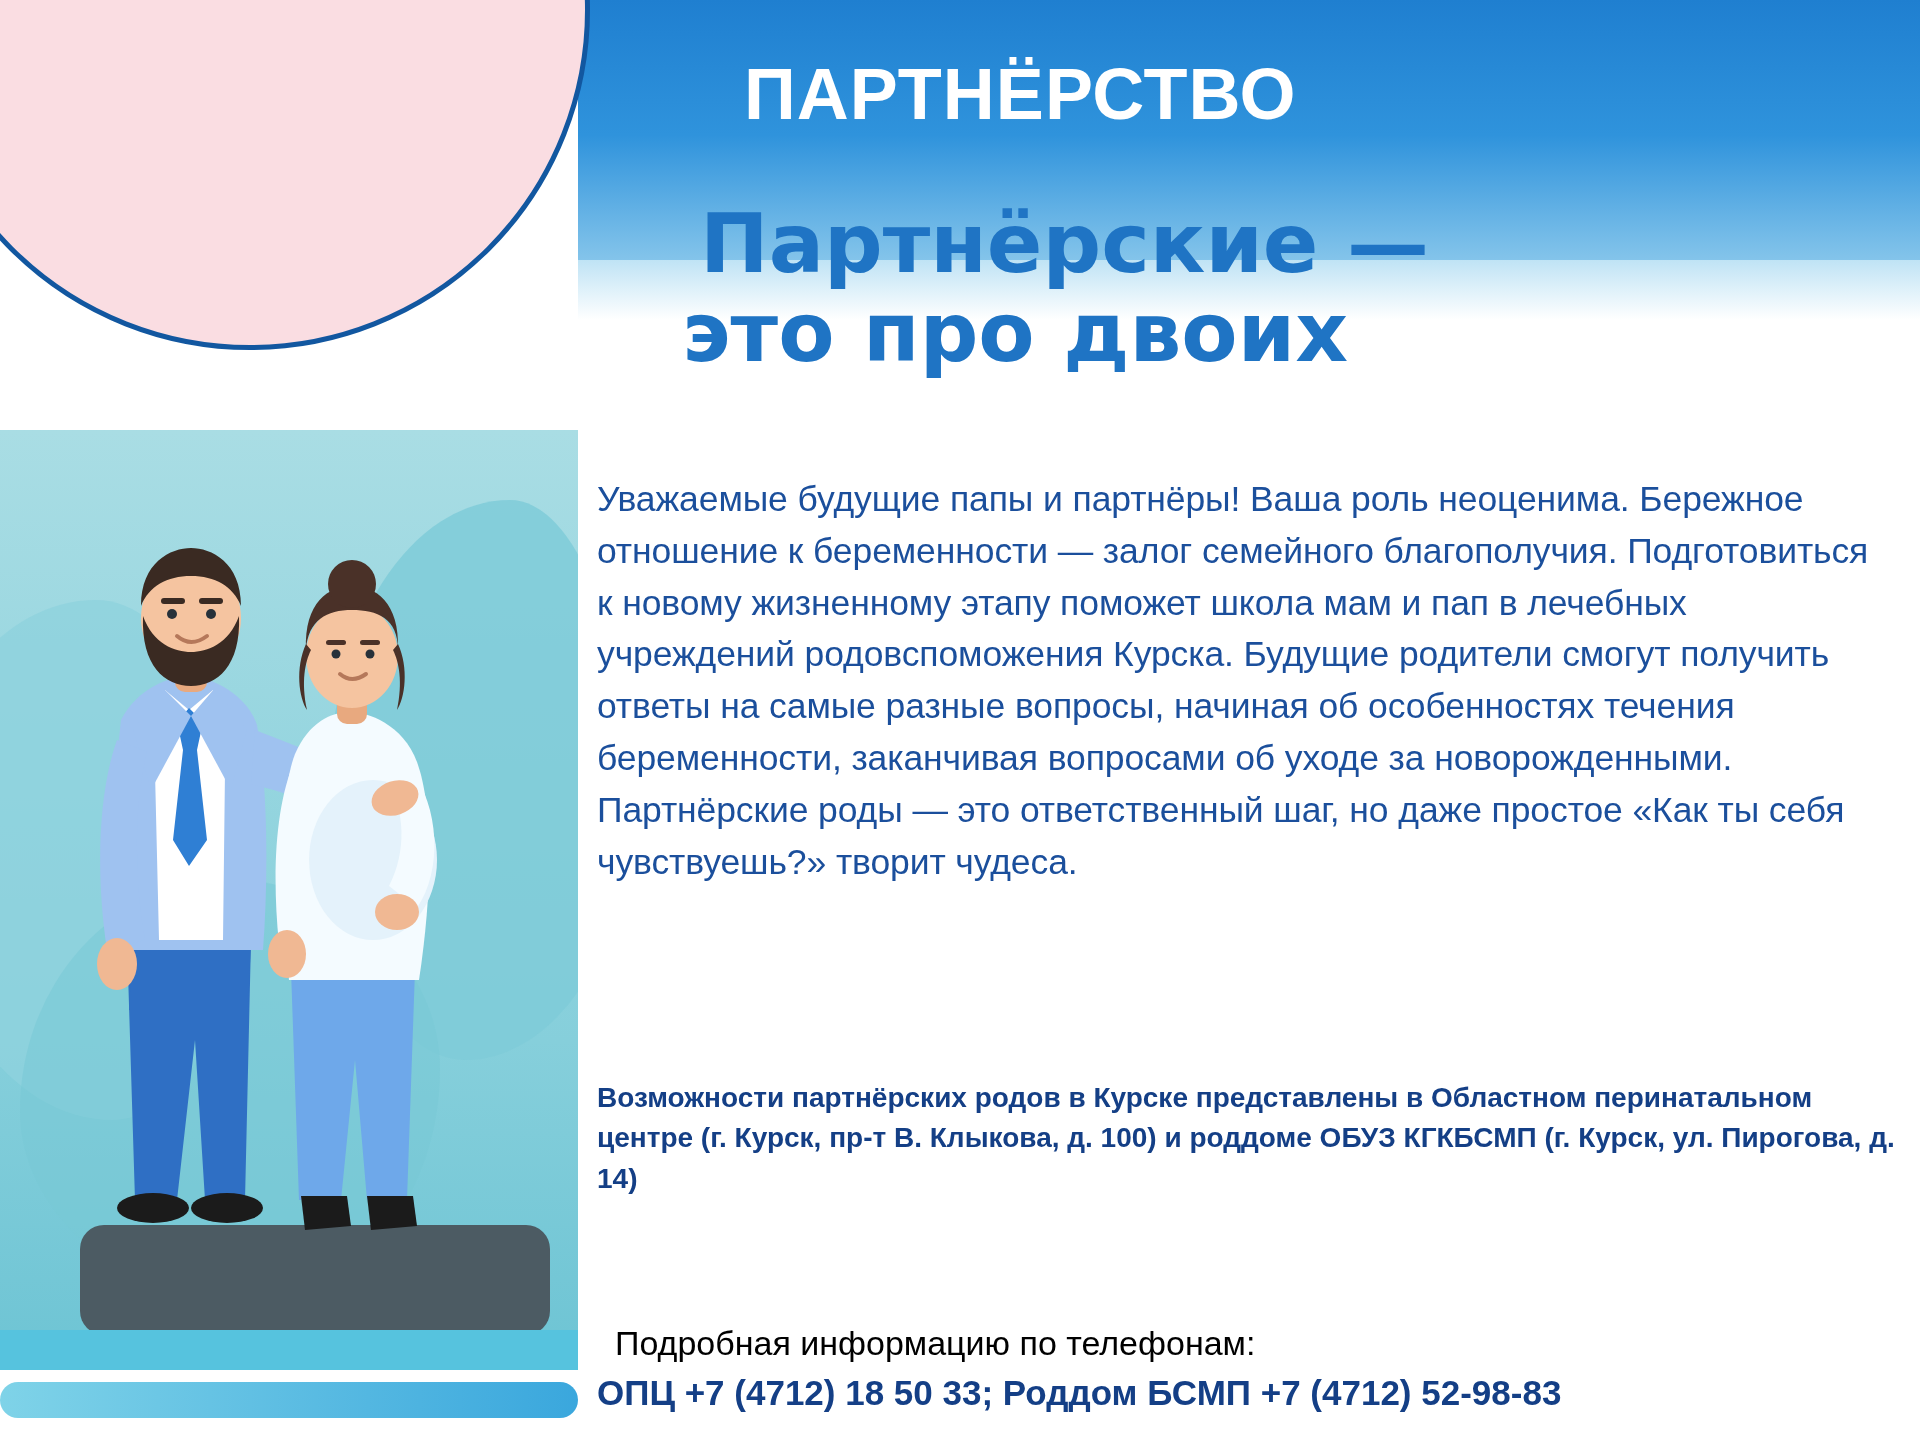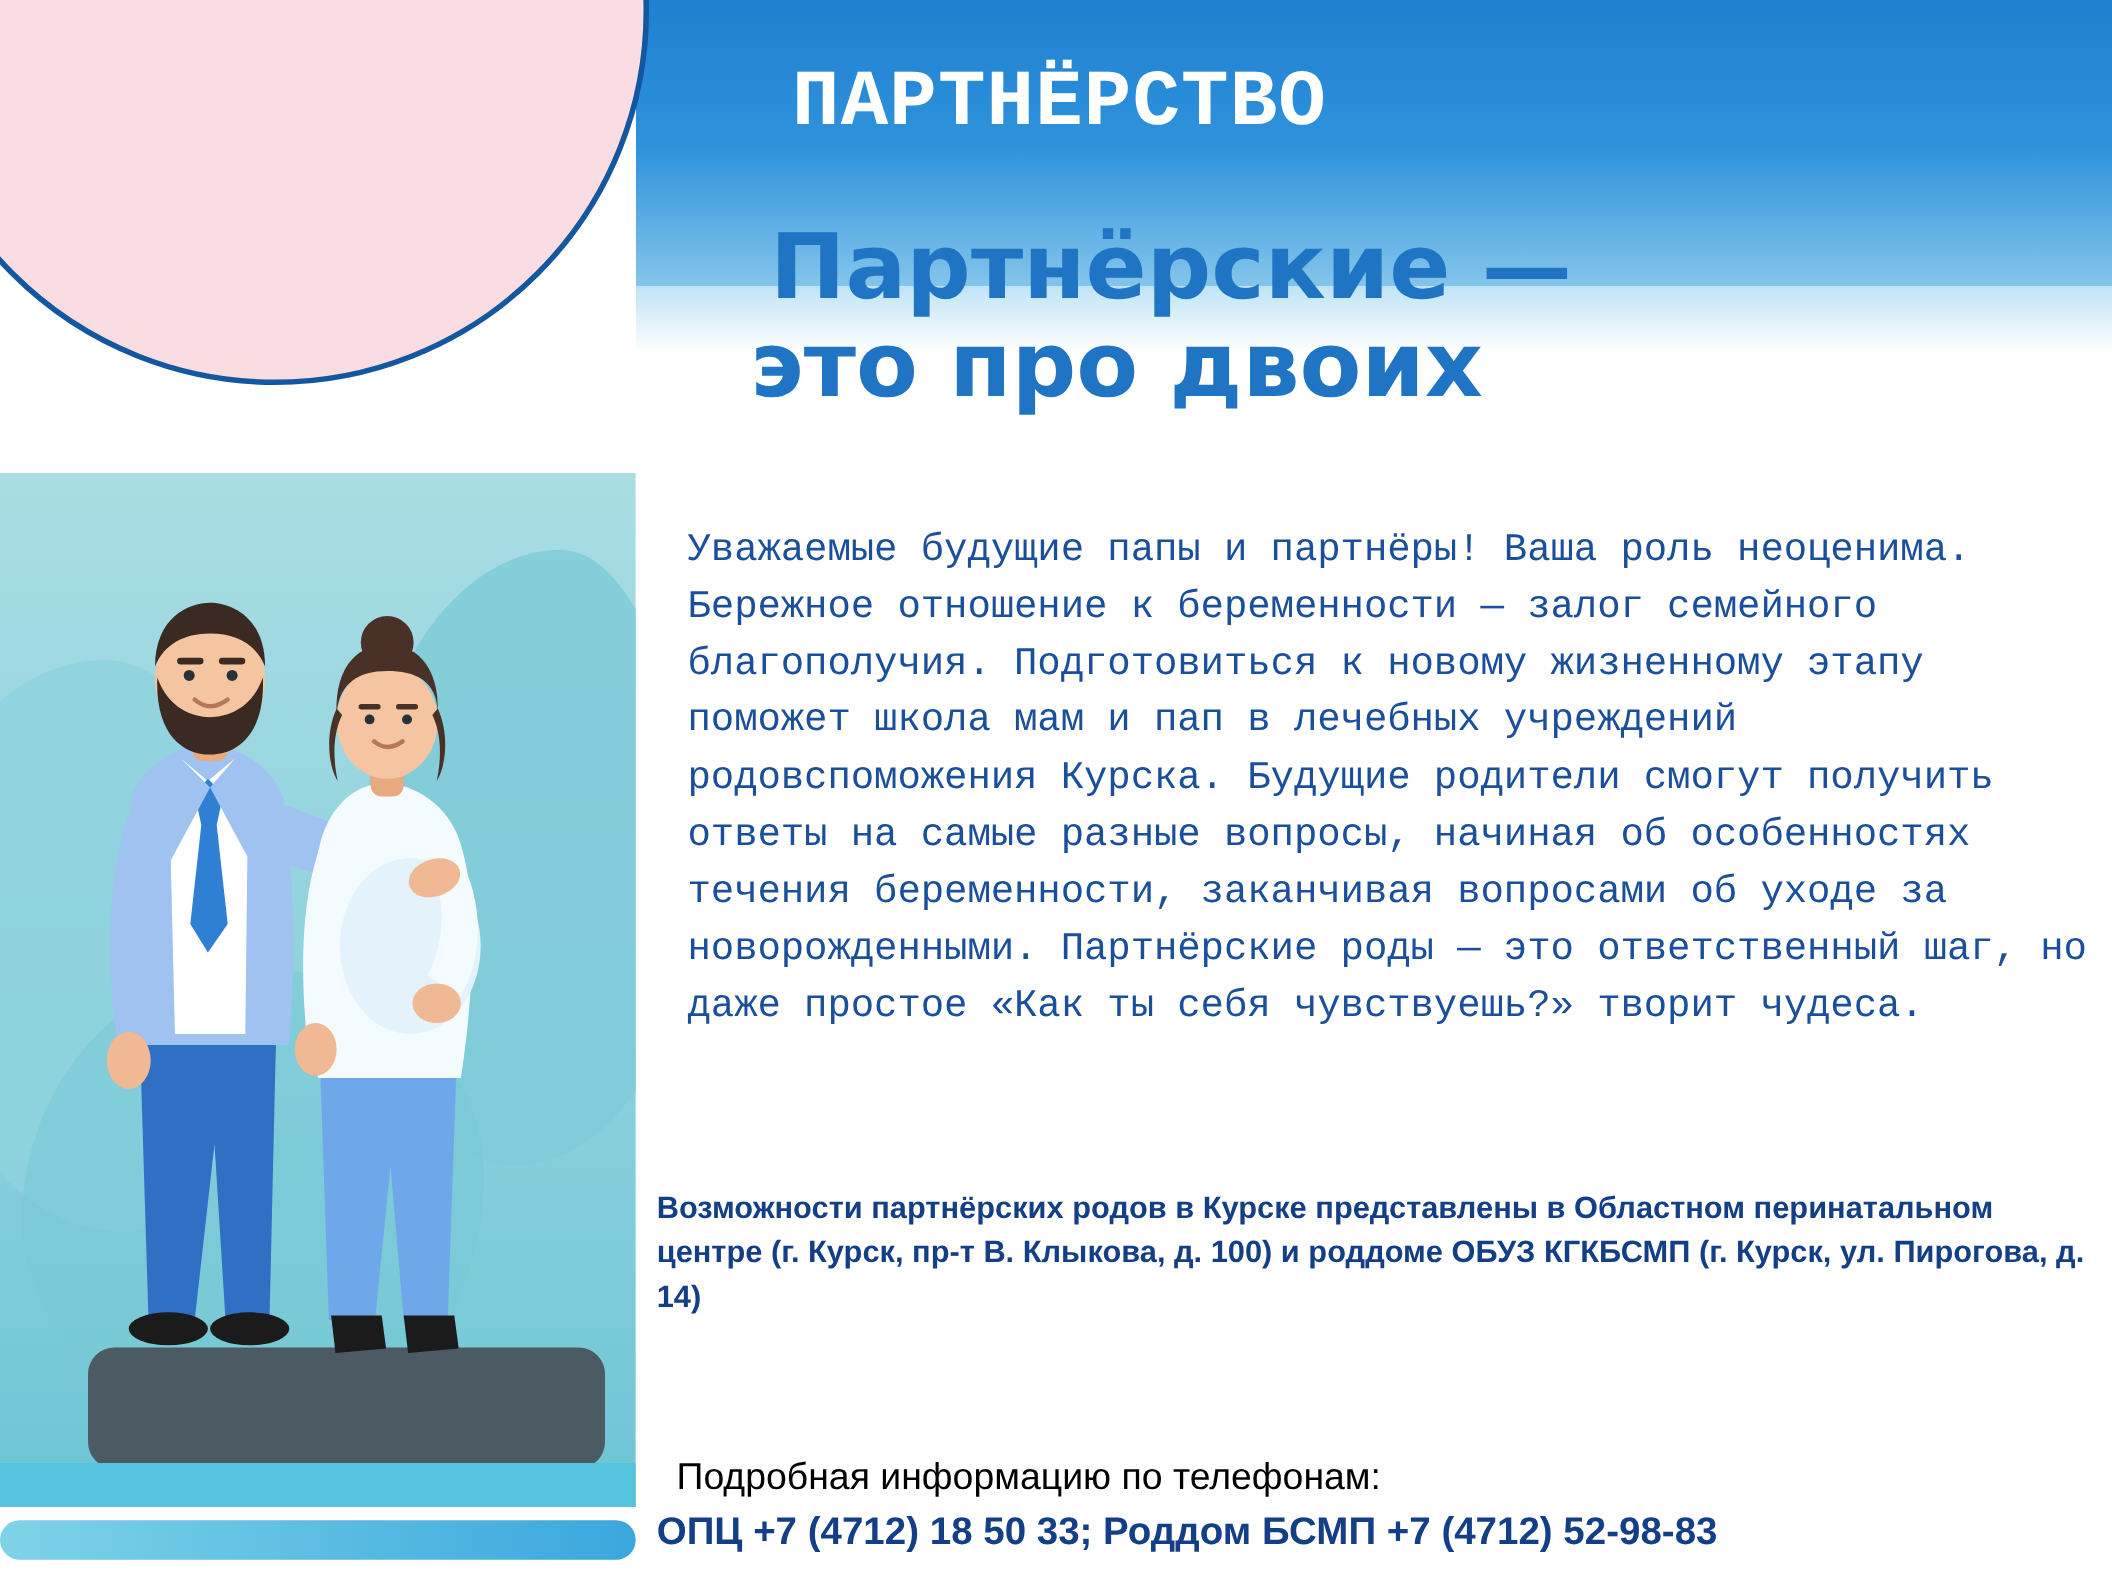--- a/index.html
+++ b/index.html
@@ -159,24 +159,24 @@
     font-weight: bold;
     font-size: 112px;
     letter-spacing: -1px;
     line-height: 1;
     text-shadow: 0 2px 0 rgba(0,0,0,0.04);
   }
 
   
   .kicker {
     position: absolute;
-    left: 720px;
+    left: 744px;
     top: 58px;
     color: #ffffff;
-    font-family: Liberation Mono, monospace;
+    font-family: Liberation Sans, sans-serif;
     font-weight: bold;
     font-size: 72px;
     letter-spacing: 1px;
     line-height: 1;
     text-align: center;
   }
   .headline {
     position: absolute;
     left: 700px;
     top: 200px;
@@ -192,25 +192,24 @@
     margin-left: -18px;
   }
 
   
   .body-text {
     position: absolute;
     left: 597px;
     top: 474px;
     width: 1290px;
     color: #1b4f9c;
-    font-family: Liberation Mono, monospace;
+    font-family: Liberation Sans, sans-serif;
     font-size: 35.5px;
     line-height: 1.46;
     letter-spacing: -0.1px;
-    margin-left: 28px;
   }
 
   .highlight-block {
     position: absolute;
     left: 597px;
     top: 1078px;
     width: 1300px;
     color: #143f86;
     font-family: "Liberation Sans", sans-serif;
     font-weight: bold;

